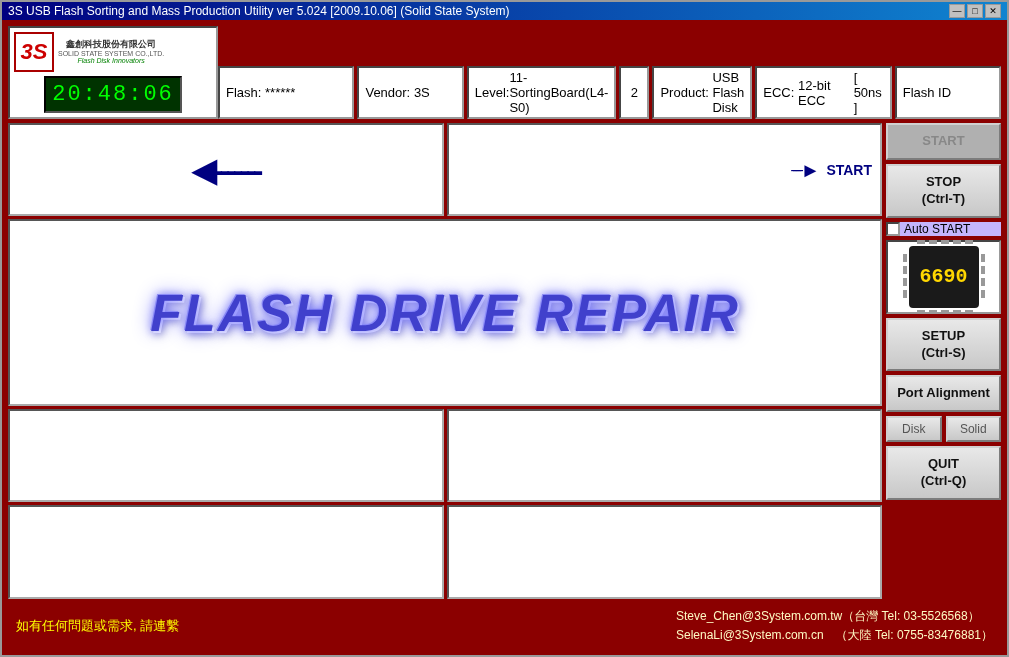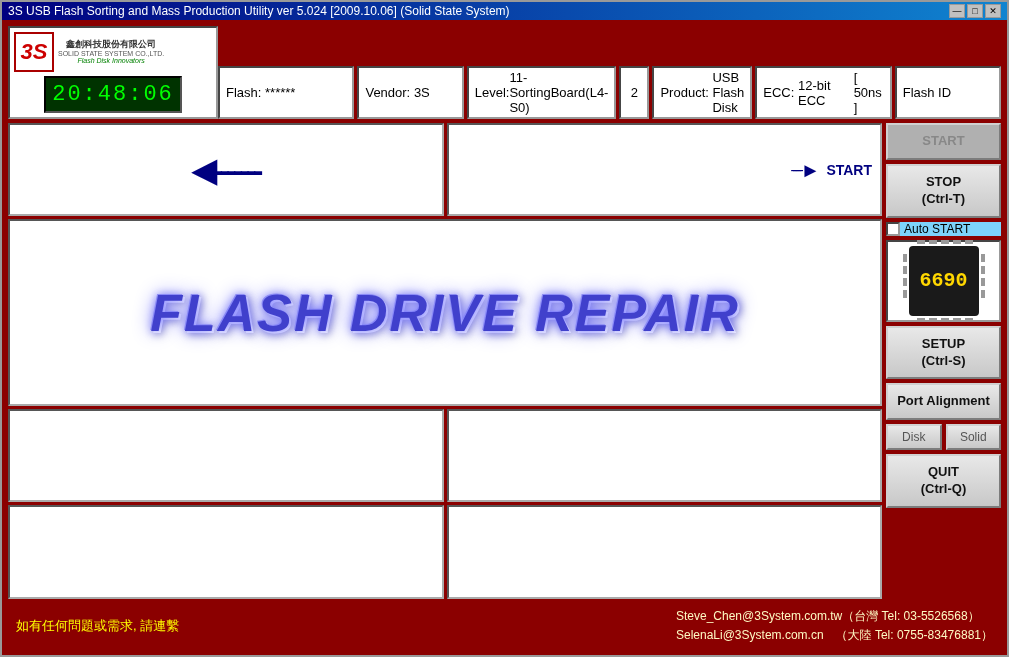--- a/index.html
+++ b/index.html
@@ -181,39 +181,39 @@
       line-height: 1.3;
     }
     .btn-start {
       background: #b0b0b0;
       color: #888;
     }
     .auto-start-row {
       display: flex;
       align-items: center;
       gap: 4px;
-      background: #7dd3fc;
+      background: #c4b5fd;
     }
     .checkbox-box {
       width: 14px;
       height: 14px;
       background: white;
       border: 2px inset #999;
     }
     .chip-area {
       background: white;
       border: 2px inset #999;
       display: flex;
       align-items: center;
       justify-content: center;
       padding: 4px;
     }
     .chip-icon {
       width: 70px;
-      height: 70px;
+      height: 62px;
       background: #1a1a1a;
       border-radius: 4px;
       position: relative;
       display: flex;
       align-items: center;
       justify-content: center;
     }
     .chip-number {
       color: #ffd700;
       font-size: 20px;

